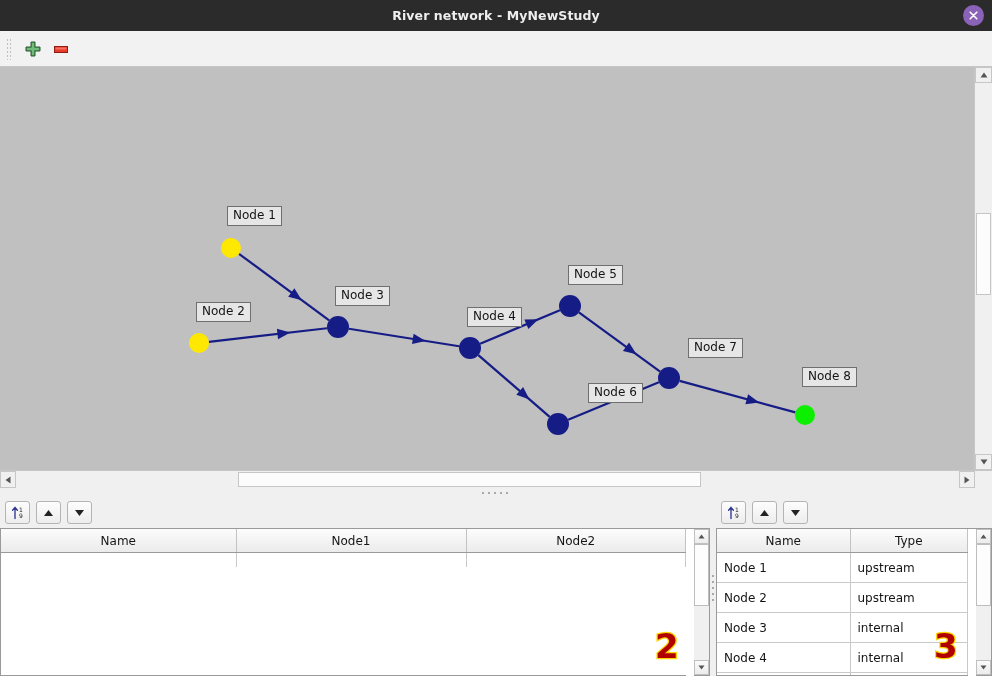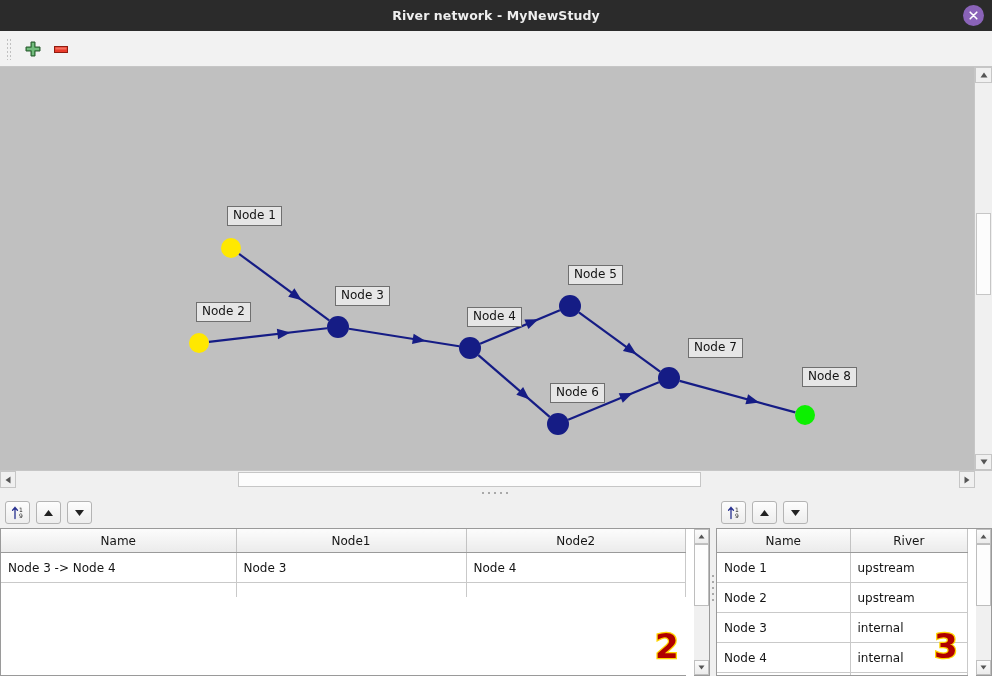--- a/index.html
+++ b/index.html
@@ -350,21 +350,21 @@
           <circle cx="558" cy="357" r="11" fill="#151c85"></circle>
           <circle cx="669" cy="311" r="11" fill="#151c85"></circle>
           <circle cx="805" cy="348" r="10" fill="#0cf000"></circle>
         </svg>
       <div id="node-labels">
           <div class="node-label" style="left: 227px; top: 139px;">Node 1</div>
           <div class="node-label" style="left: 196px; top: 235px;">Node 2</div>
           <div class="node-label" style="left: 335px; top: 219px;">Node 3</div>
           <div class="node-label" style="left: 467px; top: 240px;">Node 4</div>
           <div class="node-label" style="left: 568px; top: 198px;">Node 5</div>
-          <div class="node-label" style="left: 550px; top: 316px;">Node 6</div>
+          <div class="node-label" style="left: 588px; top: 316px;">Node 6</div>
           <div class="node-label" style="left: 688px; top: 271px;">Node 7</div>
           <div class="node-label" style="left: 802px; top: 300px;">Node 8</div>
         </div>
 
     </div>
 
     <div class="vscroll">
       <div class="sb-arrow">
         <svg width="8" height="6" viewBox="0 0 8 6">
             <path d="M4 0.5 L7.5 5.5 L0.5 5.5 Z" fill="#555"></path>
@@ -434,25 +434,20 @@
                 <col>
               </colgroup>
             <thead>
                 <tr id="reaches-head">
                   <th>Name</th>
                   <th>Node1</th>
                   <th>Node2</th>
                 </tr>
               </thead>
             <tbody id="reaches-body">
-                <tr>
-                  <td>Node 3 -&gt; Node 4</td>
-                  <td>Node 3</td>
-                  <td>Node 4</td>
-                </tr>
                 <tr class="filler">
                   <td>&nbsp;</td>
                   <td>&nbsp;</td>
                   <td>&nbsp;</td>
                 </tr>
               </tbody>
           </table>
         </div>
         <div class="table-vscroll">
           <div class="tsb-arrow">
@@ -501,21 +496,21 @@
       <div class="table-area rel">
         <div class="table-scrollhost">
           <table class="grid">
             <colgroup>
                 <col style="width:133px">
                 <col>
               </colgroup>
             <thead>
                 <tr id="nodes-head">
                   <th>Name</th>
-                  <th>River</th>
+                  <th>Type</th>
                 </tr>
               </thead>
             <tbody id="nodes-body">
                 <tr>
                   <td>Node 1</td>
                   <td>upstream</td>
                 </tr>
                 <tr>
                   <td>Node 2</td>
                   <td>upstream</td>

